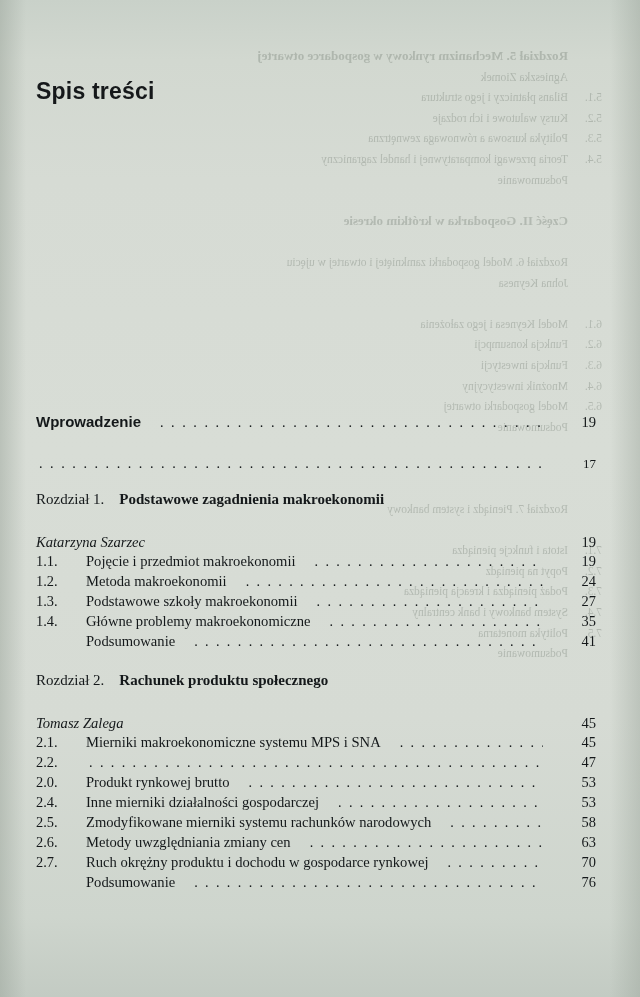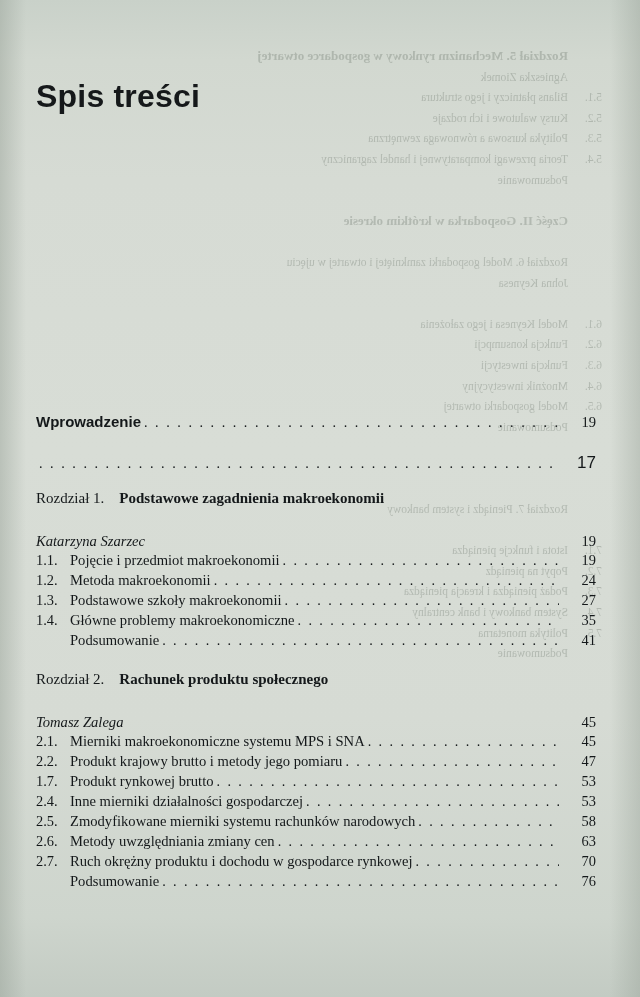--- a/index.html
+++ b/index.html
@@ -79,39 +79,40 @@
     position: absolute;
     left: 0; top: 0;
     width: 640px;
   }
   h1.toc-title {
     position: absolute;
     left: 36px;
     top: 78px;
     margin: 0;
     font-family: "Liberation Sans", sans-serif;
-    font-size: 32px;
+    font-size: 23px;
     font-weight: bold;
     letter-spacing: 0.2px;
     color: #15181a;
   }
 
   .toc {
     position: absolute;
     left: 36px;
     top: 412px;
     width: 560px;
     color: #14181a;
   }
 
   .row {
     display: flex;
     align-items: baseline;
     font-size: 14.6px;
     line-height: 20px;
+    gap: 16px;
   }
   .row .num {
     flex: 0 0 34px;
     font-size: 14.4px;
   }
   .row .label {
     flex: 0 0 auto;
     white-space: nowrap;
   }
   .row .dots {
@@ -135,21 +136,21 @@
     font-size: 15px;
   }
   .entry-main .dots { letter-spacing: 2px; font-family: "Liberation Serif", serif; font-weight: normal;}
   .entry-main .page { font-family: "Liberation Serif", serif; font-weight: normal; font-size: 14.6px;}
 
   .part {
     font-family: "Liberation Sans", sans-serif;
     font-size: 15px;
   }
   .part .dots { font-family: "Liberation Serif", serif; letter-spacing: 2px;}
-  .part .page { font-family: Liberation Sans, sans-serif; font-size: 17px;}
+  .part .page { font-family: Liberation Serif, serif; font-size: 13px;}
 
   .chapter-head {
     display: flex;
     align-items: baseline;
     font-size: 15px;
   }
   .chapter-head .ch-pre {
     font-family: "Liberation Serif", serif;
     font-weight: normal;
     margin-right: 15px;
@@ -366,26 +367,25 @@
           <span class="a-page">45</span>
         </div>
         <div class="row sub">
           <span class="num">2.1.</span>
           <span class="label">Mierniki makroekonomiczne systemu MPS i SNA</span>
           <span class="dots">. . . . . . . . . . . . . . . . . . . . . . . . . . . . . . . . . . . . . . . . . . . . . . . . . . . . . . . . . . . . . . . . . . . . . . . . . . . . . . . . . . . . . . . . . . </span>
           <span class="page">45</span>
         </div>
         <div class="row sub">
           <span class="num">2.2.</span>
-          <span class="label">Produkt krajowy brutto i metody jego pomiaru</span>
           <span class="dots">. . . . . . . . . . . . . . . . . . . . . . . . . . . . . . . . . . . . . . . . . . . . . . . . . . . . . . . . . . . . . . . . . . . . . . . . . . . . . . . . . . . . . . . . . . </span>
           <span class="page">47</span>
         </div>
         <div class="row sub">
-          <span class="num">1.7.</span>
+          <span class="num">2.0.</span>
           <span class="label">Produkt rynkowej brutto</span>
           <span class="dots">. . . . . . . . . . . . . . . . . . . . . . . . . . . . . . . . . . . . . . . . . . . . . . . . . . . . . . . . . . . . . . . . . . . . . . . . . . . . . . . . . . . . . . . . . . </span>
           <span class="page">53</span>
         </div>
         <div class="row sub">
           <span class="num">2.4.</span>
           <span class="label">Inne mierniki działalności gospodarczej</span>
           <span class="dots">. . . . . . . . . . . . . . . . . . . . . . . . . . . . . . . . . . . . . . . . . . . . . . . . . . . . . . . . . . . . . . . . . . . . . . . . . . . . . . . . . . . . . . . . . . </span>
           <span class="page">53</span>
         </div>

